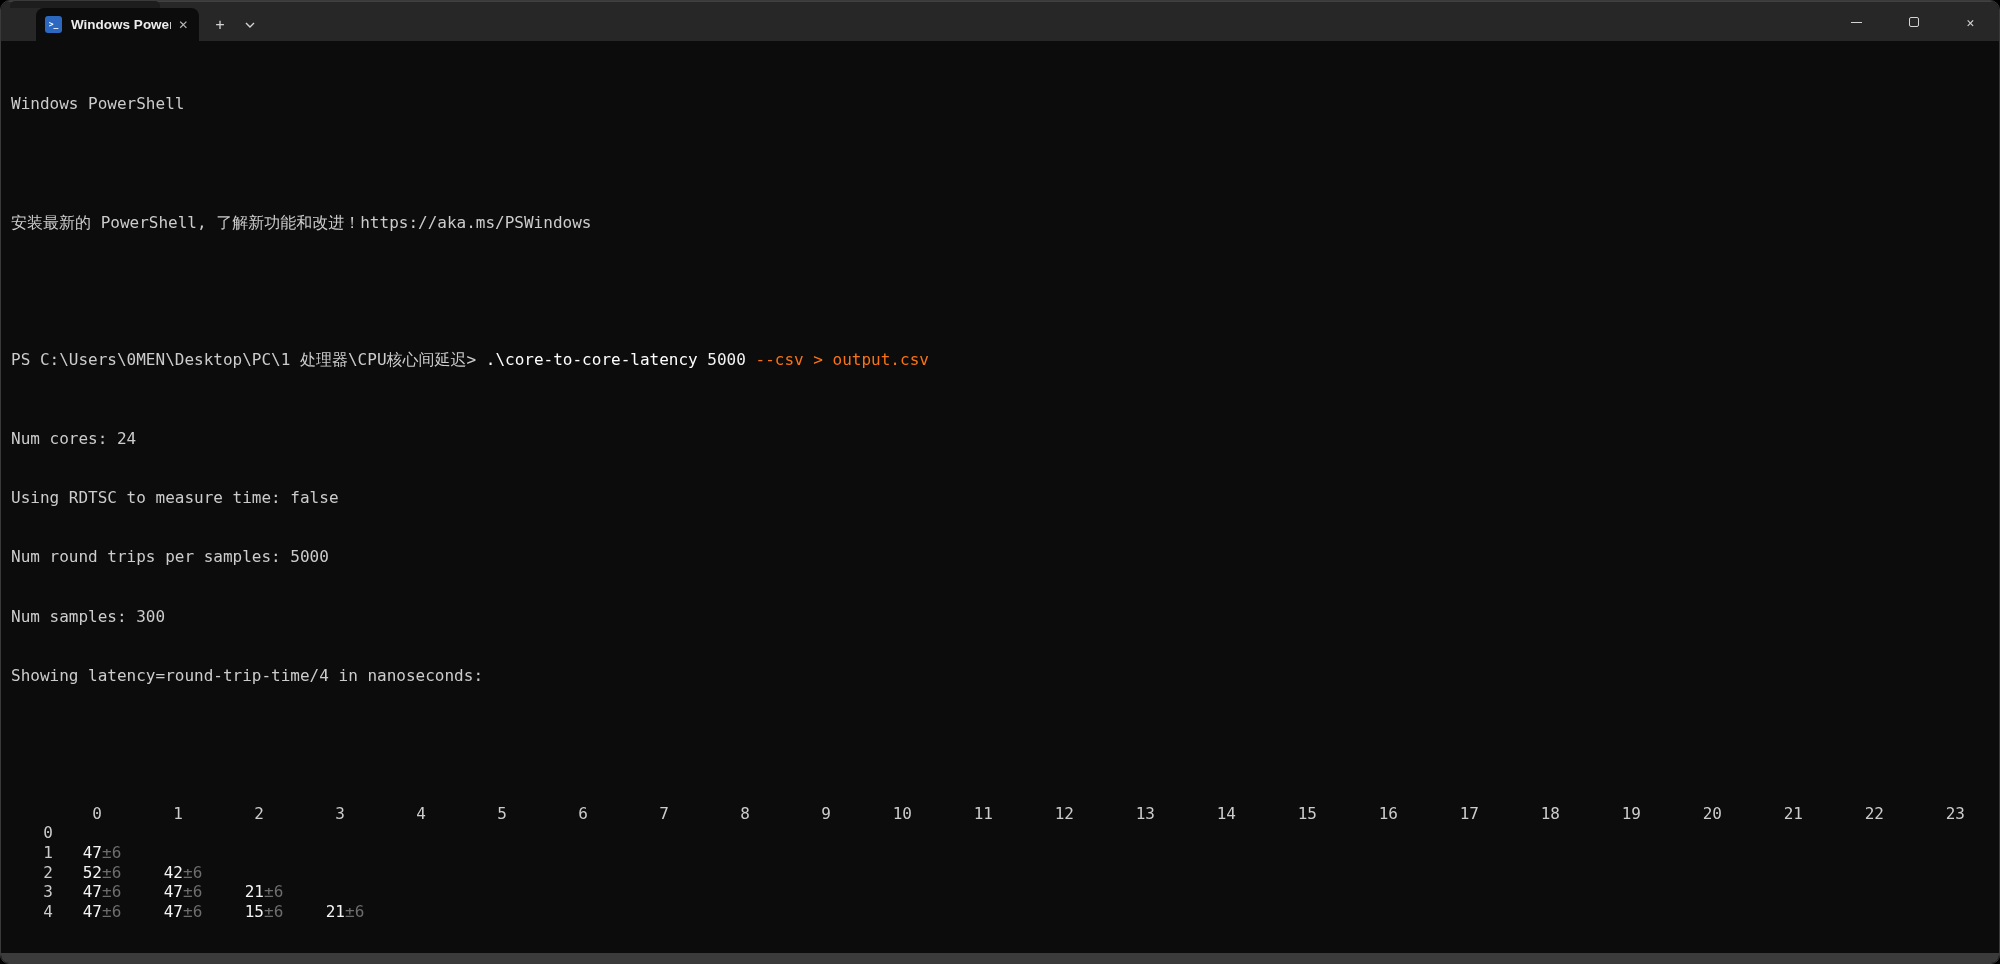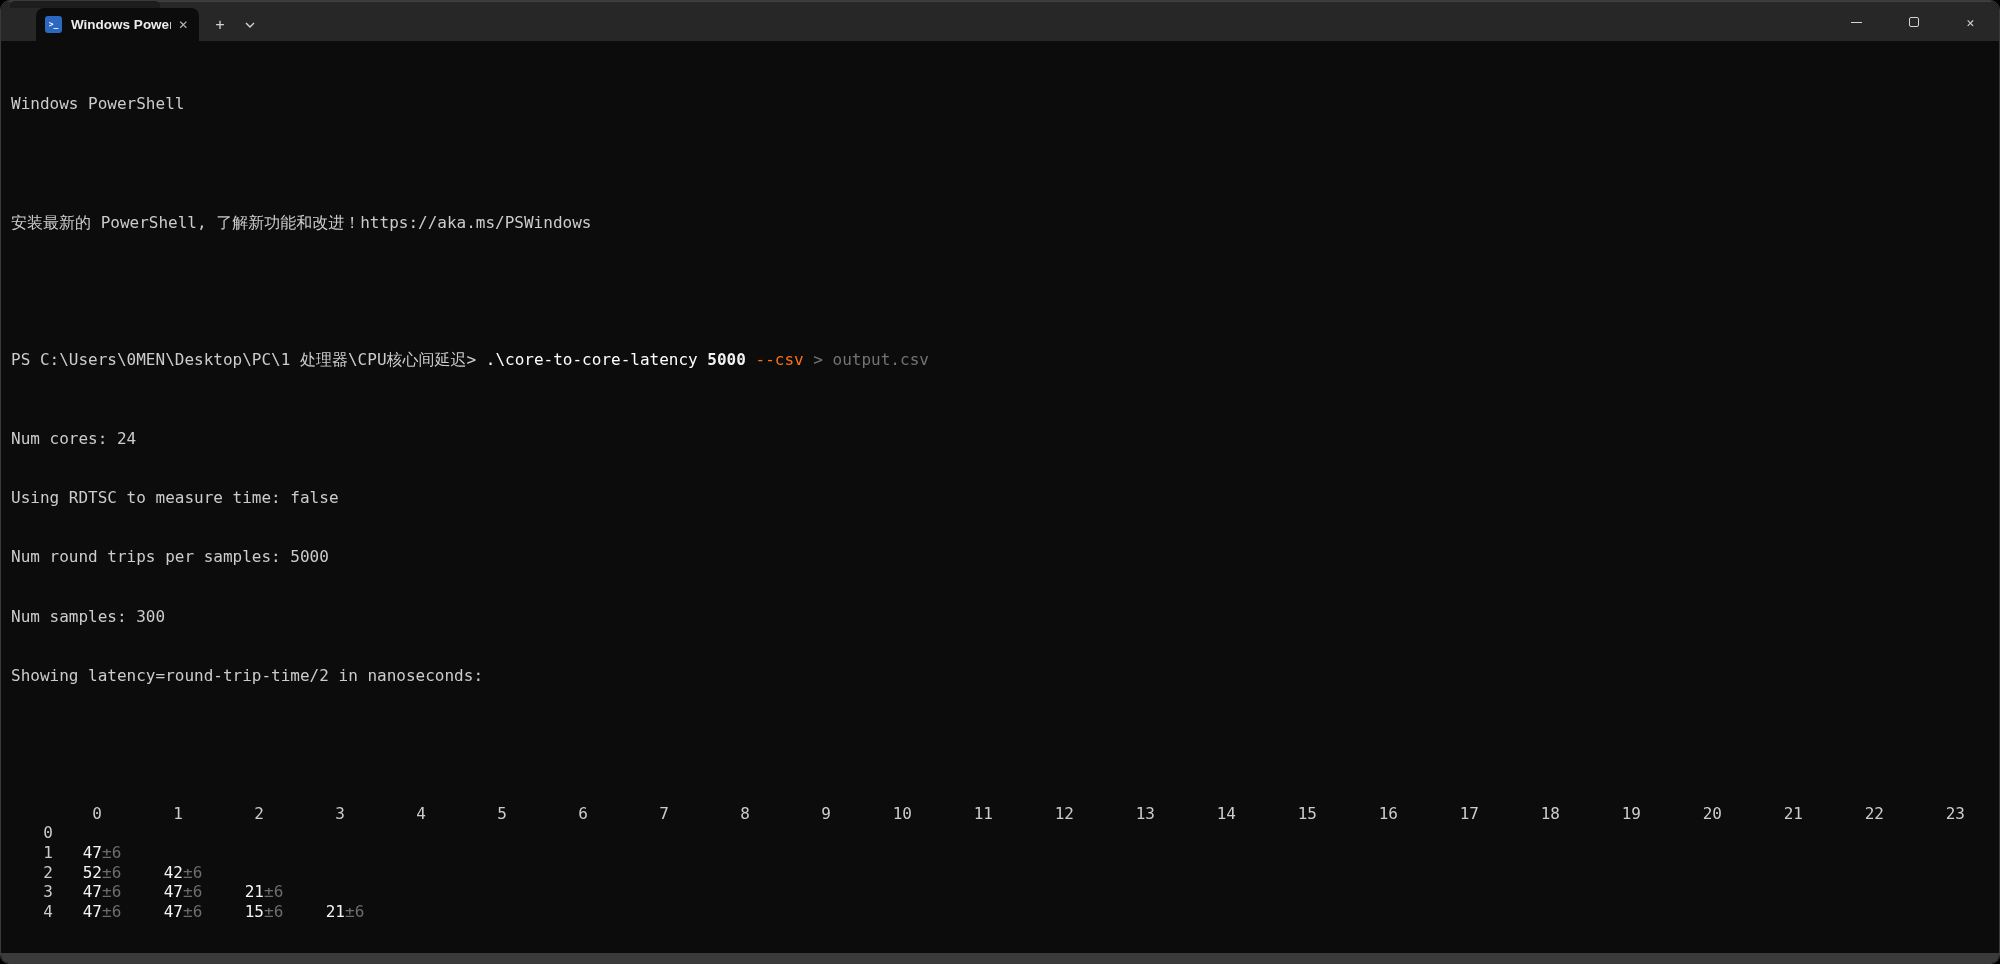--- a/index.html
+++ b/index.html
@@ -53,24 +53,24 @@
   .wc .max-glyph { display:block; width:10px; height:10px; border:1.4px solid #d4d4d4; border-radius:2px; }
   .wc.close { font-size:13px; }
   
   .content {
     position:absolute; left:0; right:0; top:40px; bottom:10px;
     padding:14px 0 0 10px;
     color:#cccccc; font-size:16px; line-height:19.7px;
     white-space:pre;
   }
   .line { height:19.7px; white-space:pre; }
-  .b   { color:#f2f2f2; font-weight:700; }
+  .b   { color:#f2f2f2; font-weight:400; }
   .dim { color:#f97316; }
   .exe { color:#ffffff; }
-  .redir { color:#737373;margin-top:44px; }
+  .redir { color:#f97316;margin-top:44px; }
   
   .mrow { display:grid; grid-template-columns:42px repeat(24, 81px); height:19.7px; }
   .mlabel { text-align:right; color:#cccccc; }
   .mcell  { white-space:pre; }
   .n   { display:inline-block; width:49px; text-align:right; font-weight:400; color:#f5f5f5; }
   .n.hdr { font-weight:400; color:#cccccc; }
   .pm  { color:#6d6d6d; }
   
   .footer {
     position:absolute; left:0; right:0; bottom:0; height:10px;
@@ -113,21 +113,21 @@
     <div class="line"></div>
     <div class="line">安装最新的 PowerShell, 了解新功能和改进！https://aka.ms/PSWindows</div>
     <div class="line"></div>
 
     <div class="line"><span>PS C:\Users\0MEN\Desktop\PC\1 处理器\CPU核心间延迟&gt; </span><span class="exe">.\core-to-core-latency</span><span class="b"> 5000</span><span class="dim"> --csv</span><span class="redir"> &gt; output.csv</span></div>
 
     <div class="line">Num cores: 24</div>
     <div class="line">Using RDTSC to measure time: false</div>
     <div class="line">Num round trips per samples: 5000</div>
     <div class="line">Num samples: 300</div>
-    <div class="line">Showing latency=round-trip-time/2 in nanoseconds:</div>
+    <div class="line">Showing latency=round-trip-time/4 in nanoseconds:</div>
     <div class="line"></div>
 
     <div id="matrix"><div class="mrow"><span class="mlabel"></span><span class="mcell"><span class="n hdr">0</span></span><span class="mcell"><span class="n hdr">1</span></span><span class="mcell"><span class="n hdr">2</span></span><span class="mcell"><span class="n hdr">3</span></span><span class="mcell"><span class="n hdr">4</span></span><span class="mcell"><span class="n hdr">5</span></span><span class="mcell"><span class="n hdr">6</span></span><span class="mcell"><span class="n hdr">7</span></span><span class="mcell"><span class="n hdr">8</span></span><span class="mcell"><span class="n hdr">9</span></span><span class="mcell"><span class="n hdr">10</span></span><span class="mcell"><span class="n hdr">11</span></span><span class="mcell"><span class="n hdr">12</span></span><span class="mcell"><span class="n hdr">13</span></span><span class="mcell"><span class="n hdr">14</span></span><span class="mcell"><span class="n hdr">15</span></span><span class="mcell"><span class="n hdr">16</span></span><span class="mcell"><span class="n hdr">17</span></span><span class="mcell"><span class="n hdr">18</span></span><span class="mcell"><span class="n hdr">19</span></span><span class="mcell"><span class="n hdr">20</span></span><span class="mcell"><span class="n hdr">21</span></span><span class="mcell"><span class="n hdr">22</span></span><span class="mcell"><span class="n hdr">23</span></span></div><div class="mrow"><span class="mlabel">0</span></div><div class="mrow"><span class="mlabel">1</span><span class="mcell"><span class="n">47</span><span class="pm">±6</span></span></div><div class="mrow"><span class="mlabel">2</span><span class="mcell"><span class="n">52</span><span class="pm">±6</span></span><span class="mcell"><span class="n">42</span><span class="pm">±6</span></span></div><div class="mrow"><span class="mlabel">3</span><span class="mcell"><span class="n">47</span><span class="pm">±6</span></span><span class="mcell"><span class="n">47</span><span class="pm">±6</span></span><span class="mcell"><span class="n">21</span><span class="pm">±6</span></span></div><div class="mrow"><span class="mlabel">4</span><span class="mcell"><span class="n">47</span><span class="pm">±6</span></span><span class="mcell"><span class="n">47</span><span class="pm">±6</span></span><span class="mcell"><span class="n">15</span><span class="pm">±6</span></span><span class="mcell"><span class="n">21</span><span class="pm">±6</span></span></div></div>
 
     
     
     
     
     
   </div>

